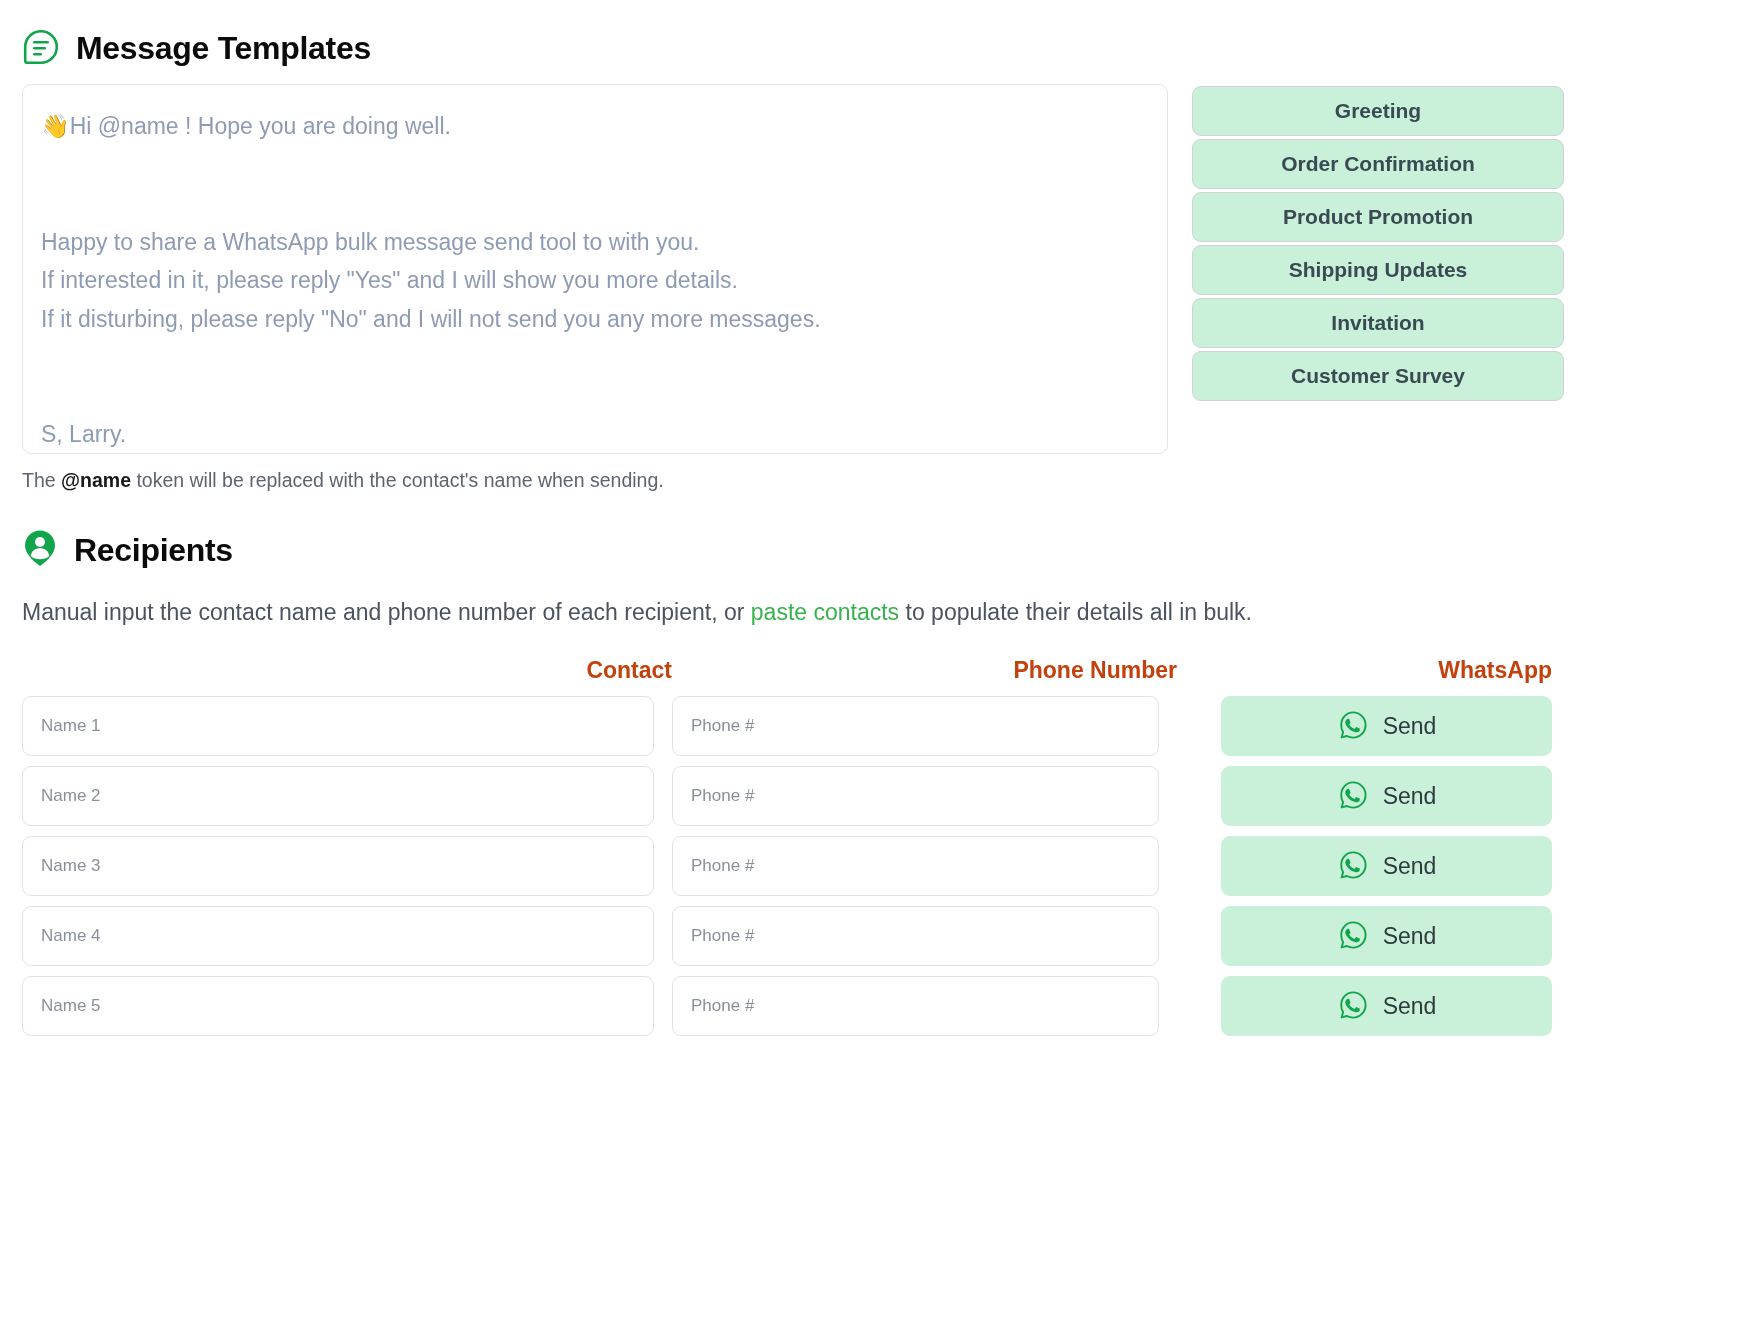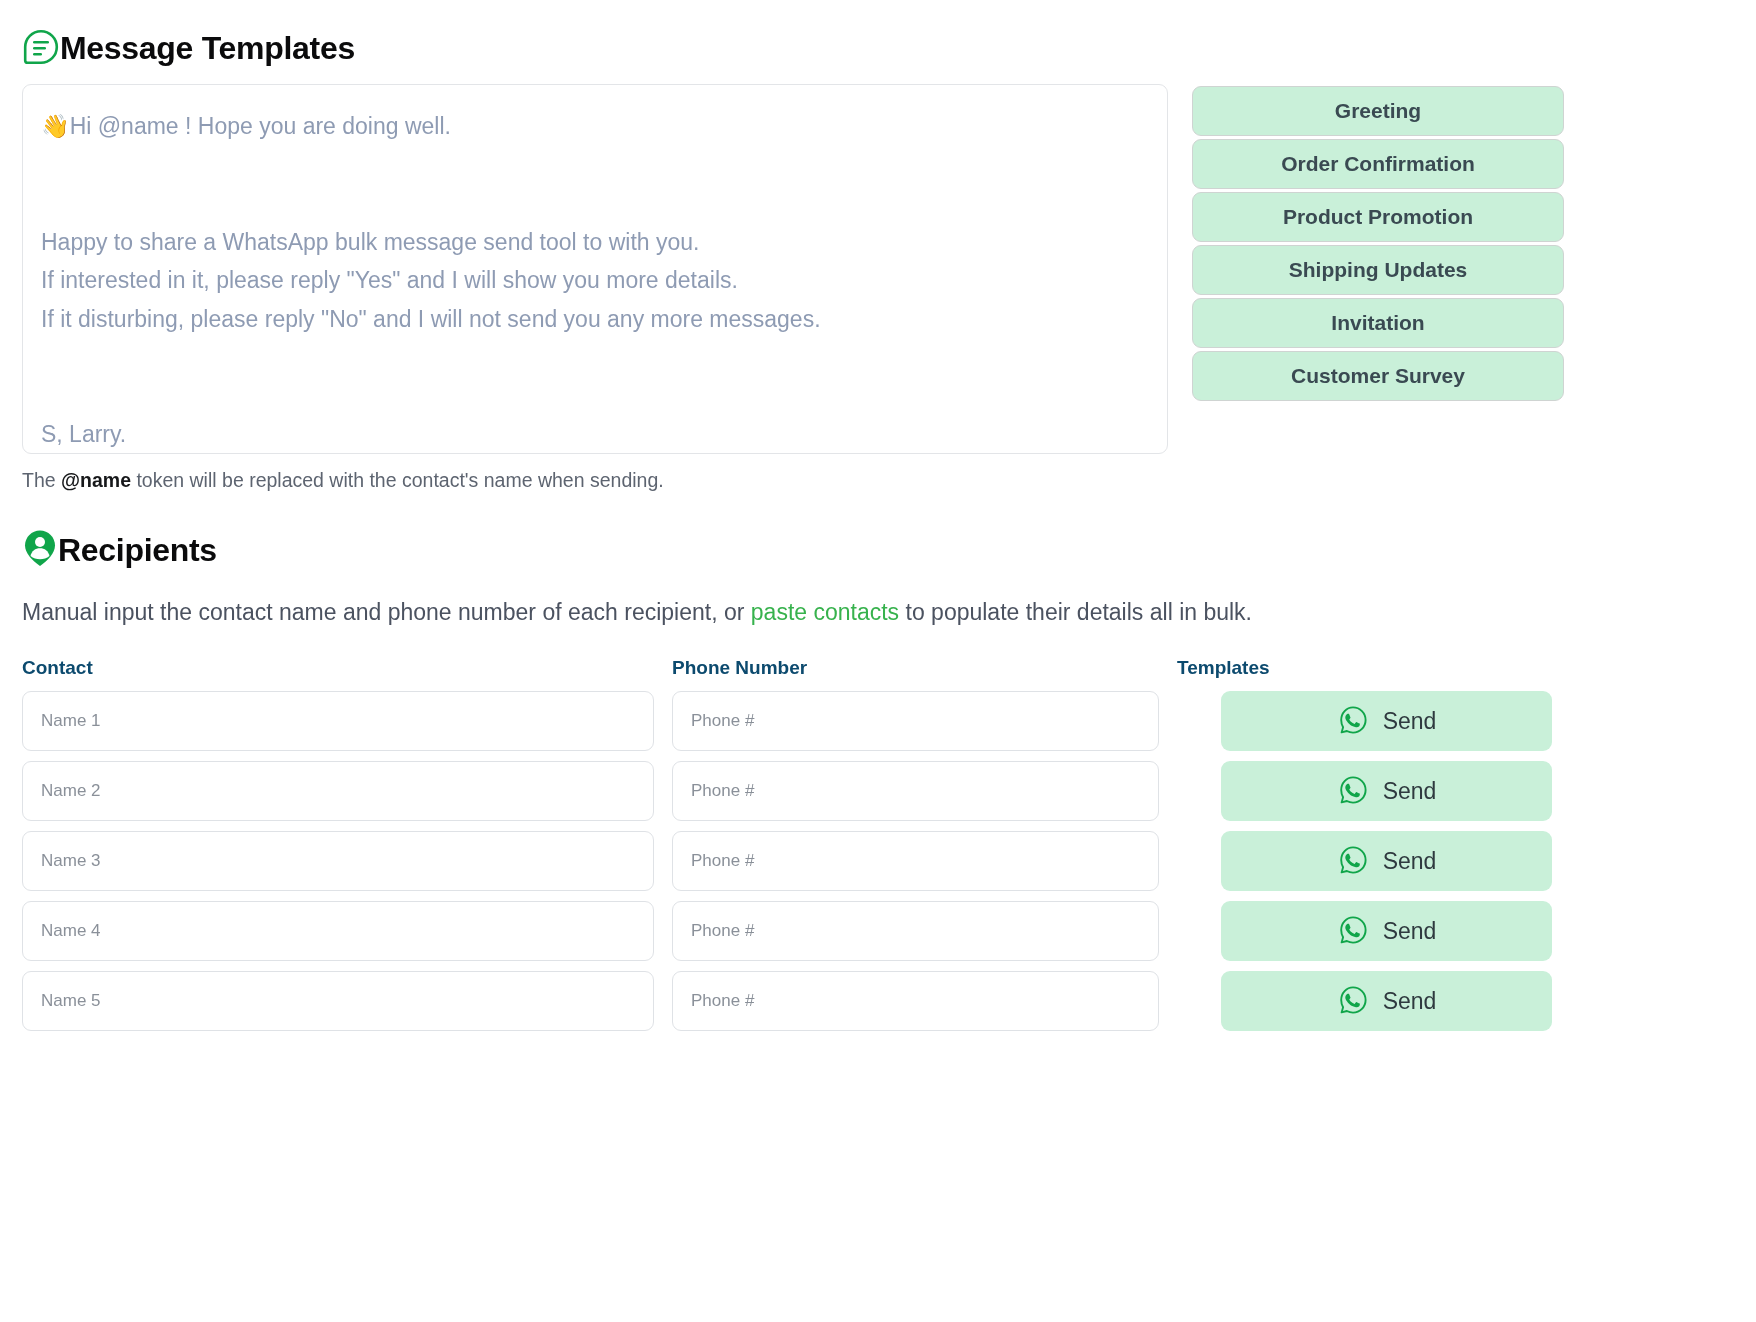--- a/index.html
+++ b/index.html
@@ -13,20 +13,21 @@
   .page {
     width: 1756px; height: 1322px;
     padding: 22px 26px 0 22px;
     position: relative;
   }
 
   
   .section-head {
     display: flex;
     align-items: center;
+    gap: 16px;
   }
   .section-head.msg { margin: 6px 0 14px 0; }
   .section-head.rcp { margin: 0 0 0 0; }
   .section-title {
     font-size: 32px;
     font-weight: 700;
     color: #0b0b0c;
     letter-spacing: -0.3px;
     line-height: 1.1;
   }
@@ -101,23 +102,24 @@
   .rcp-desc a {
     color: #37b24d;
     text-decoration: none;
   }
 
   .tbl-head {
     display: flex;
     margin-top: 26px;
   }
   .th {
-    font-size: 19px;
+    font-size: 23px;
     font-weight: 700;
-    color: #0c4a6e;
+    color: #c2410c;
+    text-align: right;
   }
   .col-contact { width: 650px; }
   .col-phone   { width: 505px; }
   .col-wa      { width: 375px; }
 
   .rows { margin-top: 12px; }
   .row {
     display: flex;
     align-items: center;
     margin-bottom: 10px;
@@ -233,21 +235,21 @@
         </svg>
       </span>
       <span class="section-title">Recipients</span>
     </div>
 
     <p class="rcp-desc"><span>Manual input the contact name and phone number of each recipient, or </span><a href="#">paste contacts</a><span> to populate their details all in bulk.</span></p>
 
     <div class="tbl-head">
       <div class="th col-contact">Contact</div>
       <div class="th col-phone">Phone Number</div>
-      <div class="th col-wa">Templates</div>
+      <div class="th col-wa">WhatsApp</div>
     </div>
 
     <div class="rows">
 
       <div class="row">
         <div class="cell-contact">
           <input class="inp" type="text" placeholder="Name 1" style="">
         </div>
         <div class="cell-phone">
           <input class="inp" type="text" placeholder="Phone #" style="">

